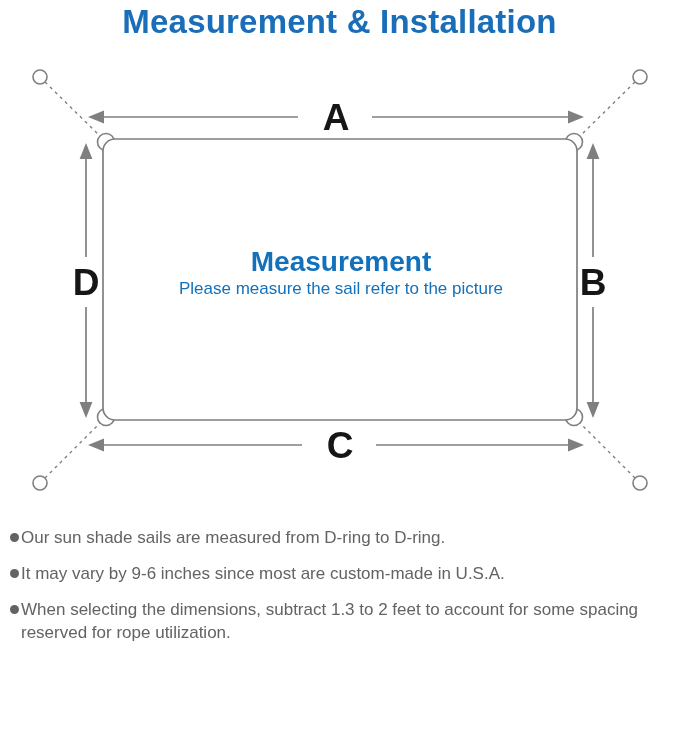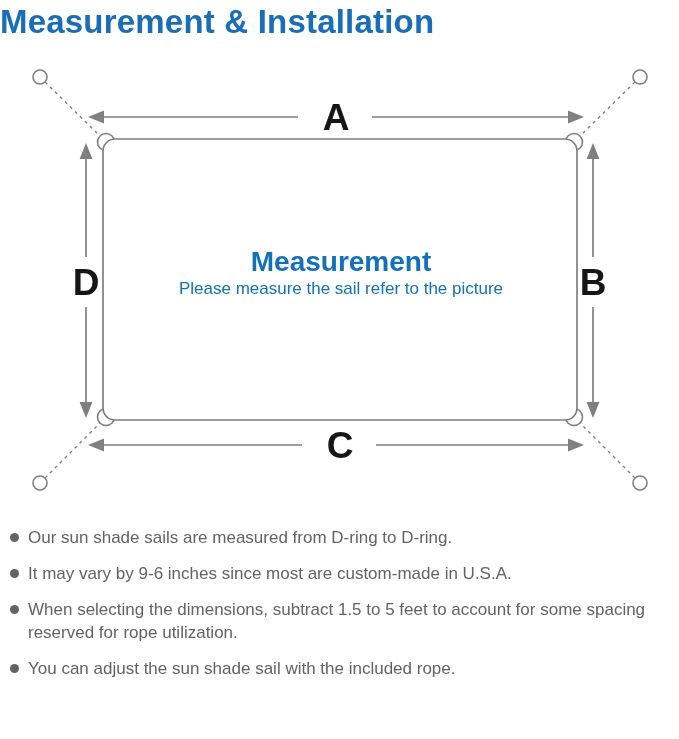--- a/index.html
+++ b/index.html
@@ -15,20 +15,21 @@
     width: 679px;
     height: 739px;
     background: #ffffff;
     font-family: "Liberation Sans", sans-serif;
     overflow: hidden;
   }
   .title {
     margin: 0;
     padding-top: 2px;
     width: 679px;
+    text-align: center;
     font-size: 33px;
     line-height: 40px;
     font-weight: 700;
     letter-spacing: 0.2px;
     color: var(--title_blue);
   }
   .diagram {
     position: absolute;
     top: 60px;
     left: 0;
@@ -66,21 +67,21 @@
     top: 526px;
     left: 0;
     width: 672px;
     margin: 0;
     padding: 0 8px 0 10px;
     list-style: none;
   }
   .note {
     display: flex;
     align-items: flex-start;
-    gap: 9px;
+    gap: 2px;
     margin-bottom: 13px;
     color: var(--text_gray);
     font-size: 17px;
     line-height: 23px;
   }
   .dot {
     flex: 0 0 auto;
     width: 9px;
     height: 9px;
     margin-top: 7px;
@@ -155,21 +156,17 @@
     <li class="note">
       <span class="dot"></span>
       <span class="note-text">Our sun shade sails are measured from D-ring to D-ring.</span>
     </li>
     <li class="note">
       <span class="dot"></span>
       <span class="note-text">It may vary by 9-6 inches since most are custom-made in U.S.A.</span>
     </li>
     <li class="note">
       <span class="dot"></span>
-      <span class="note-text">When selecting the dimensions, subtract 1.5 to 5 feet to account for some spacing reserved for rope utilization.</span>
-    </li>
-    <li class="note">
-      <span class="dot"></span>
-      <span class="note-text">You can adjust the sun shade sail with the included rope.</span>
+      <span class="note-text">When selecting the dimensions, subtract 1.3 to 2 feet to account for some spacing reserved for rope utilization.</span>
     </li>
   </ul>
 
 </div>
 
 </body></html>

